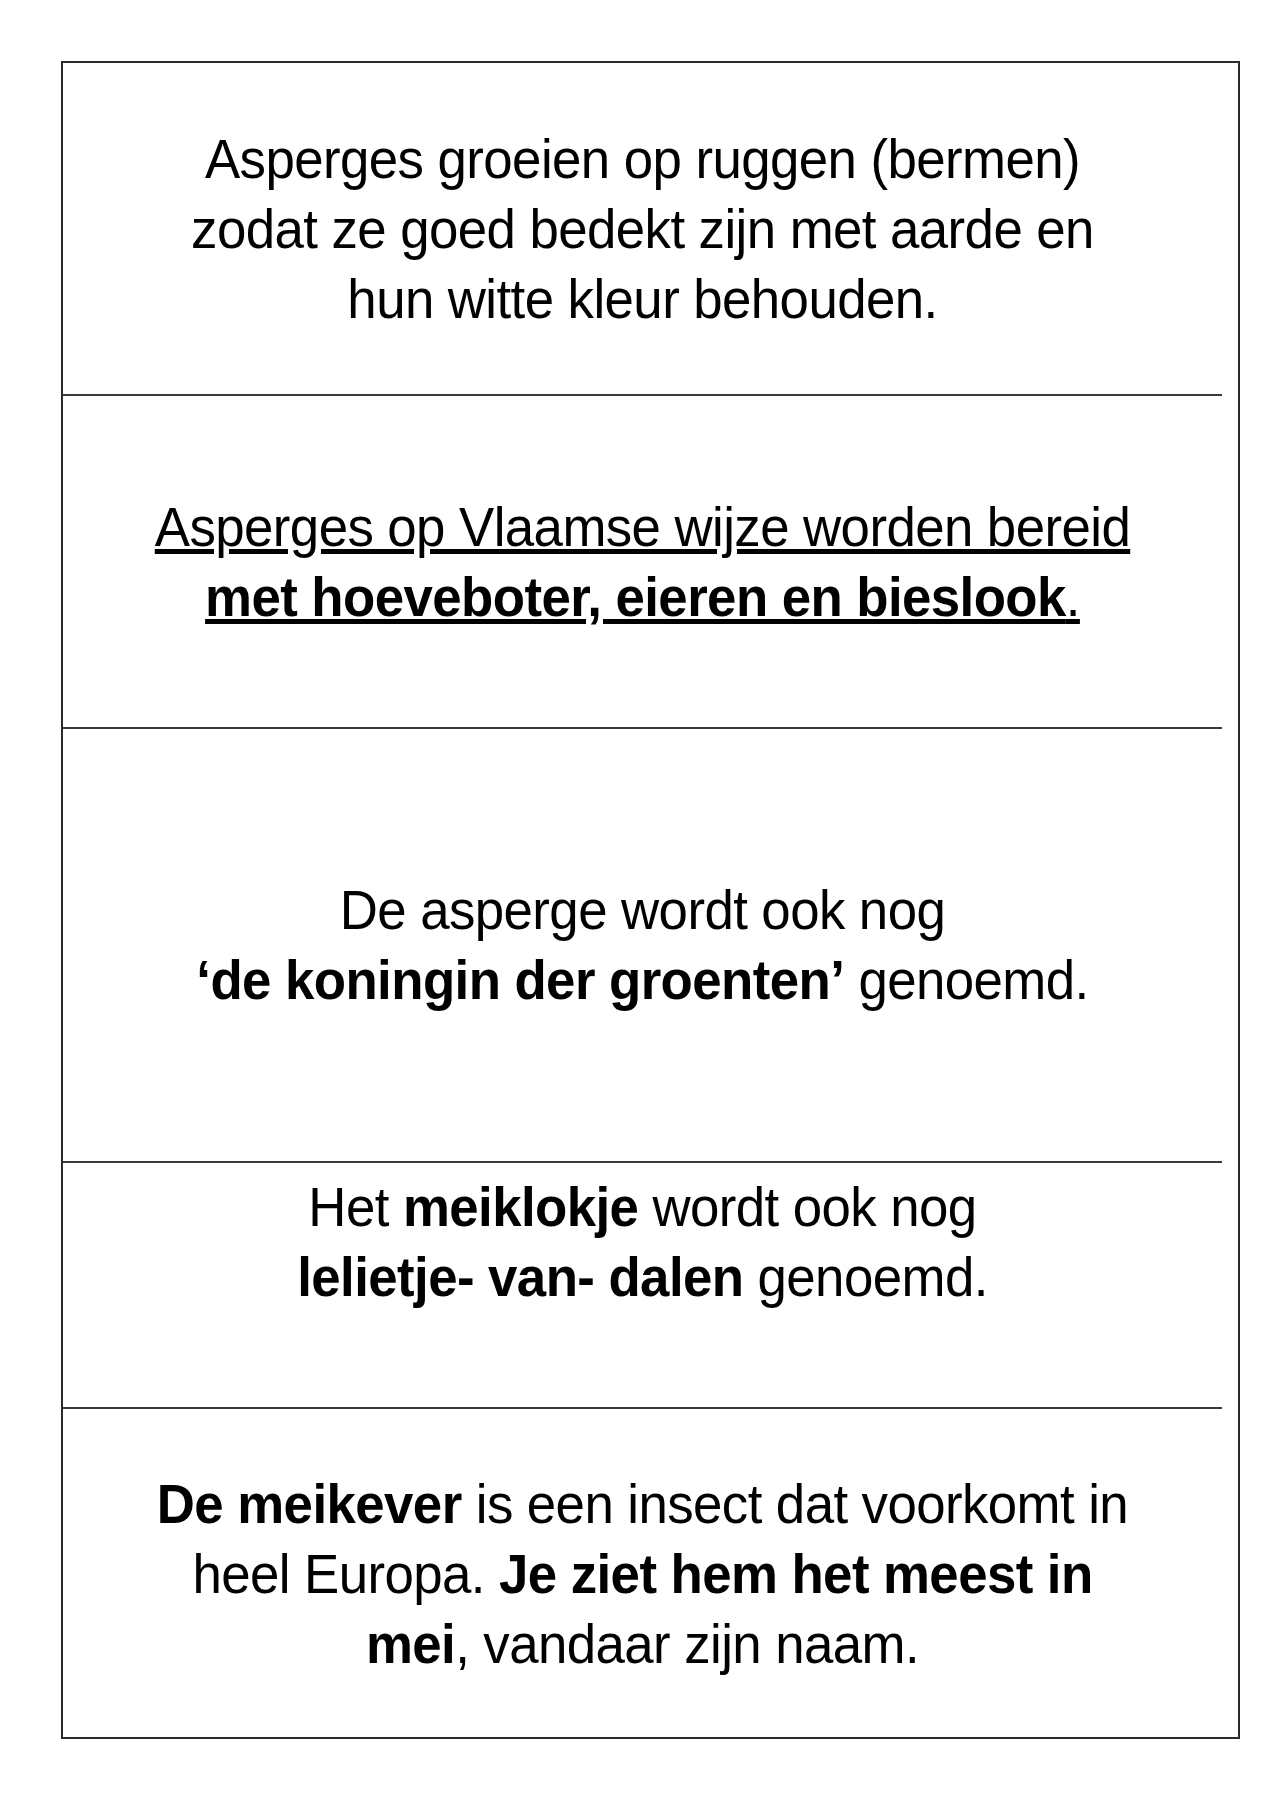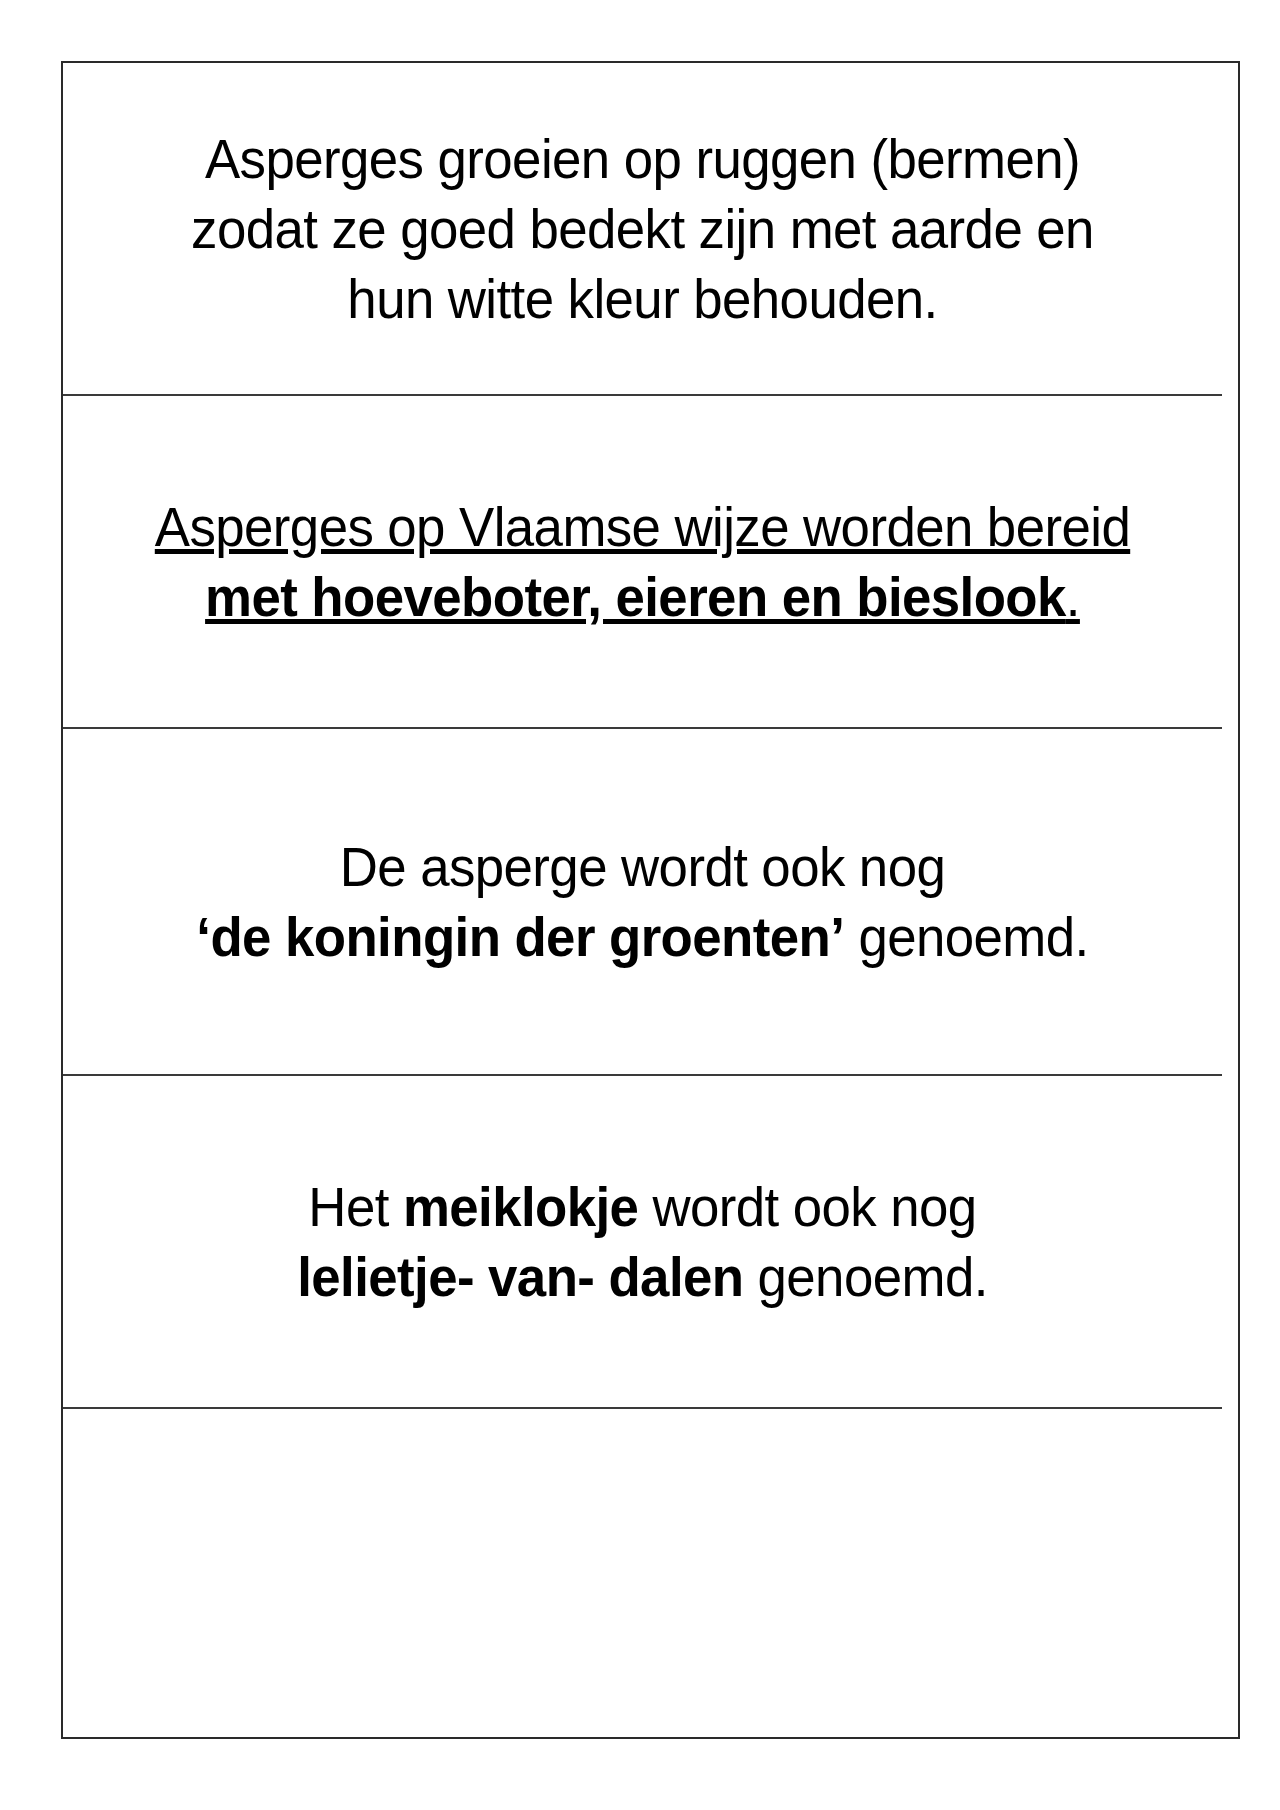--- a/index.html
+++ b/index.html
@@ -35,25 +35,32 @@
         <span class="line"><span>zodat ze goed bedekt zijn met aarde en</span></span>
         <span class="line"><span>hun witte kleur behouden.</span></span>
       </div>
   </div>
   <div class="cell" style="top:333px;height:333px;text-decoration:underline;">
     <div class="cell-text">
         <span class="line"><span>Asperges op Vlaamse wijze worden bereid</span></span>
         <span class="line"><span class="b">met hoeveboter, eieren en bieslook</span><span>.</span></span>
       </div>
   </div>
-  <div class="cell" style="top:666px;height:347px;">
+  <div class="cell" style="top:666px;height:434px;">
     <div class="cell-text">
         <span class="line"><span>De asperge wordt ook nog</span></span>
         <span class="line"><span class="b">‘de koningin der groenten’</span><span> genoemd.</span></span>
       </div>
   </div>
   <div class="cell" style="top:1013px;height:333px;justify-content:center;">
     <div class="cell-text">
         <span class="line"><span>Het </span><span class="b">meiklokje</span><span> wordt ook nog</span></span>
         <span class="line"><span class="b">lelietje- van- dalen</span><span> genoemd.</span></span>
       </div>
   </div>
+  <div class="cell last" style="top:1346px;height:330px;">
+    <div class="cell-text">
+        <span class="line"><span class="b">De meikever</span><span> is een insect dat voorkomt in</span></span>
+        <span class="line"><span>heel Europa. </span><span class="b">Je ziet hem het meest in</span></span>
+        <span class="line"><span class="b">mei</span><span>, vandaar zijn naam.</span></span>
+      </div>
+  </div>
 </div>
 
 </body></html>

